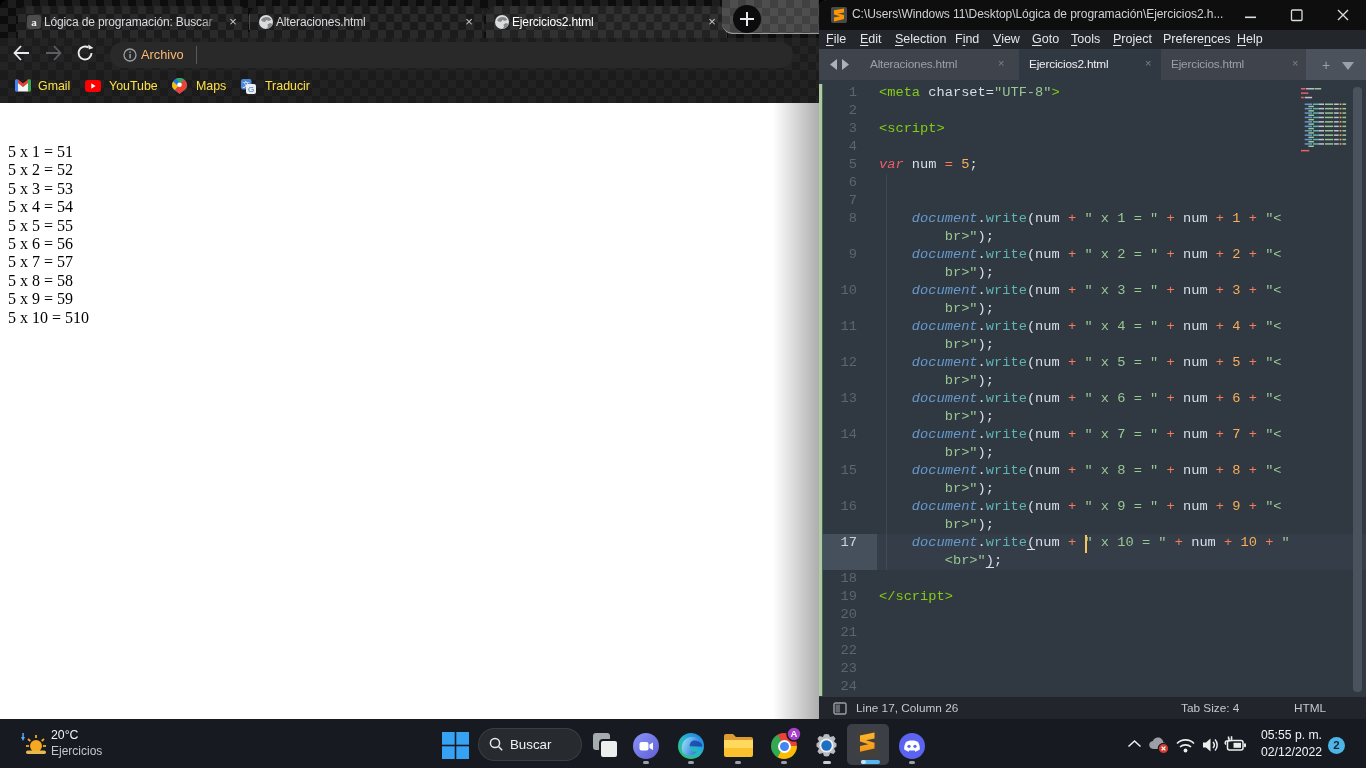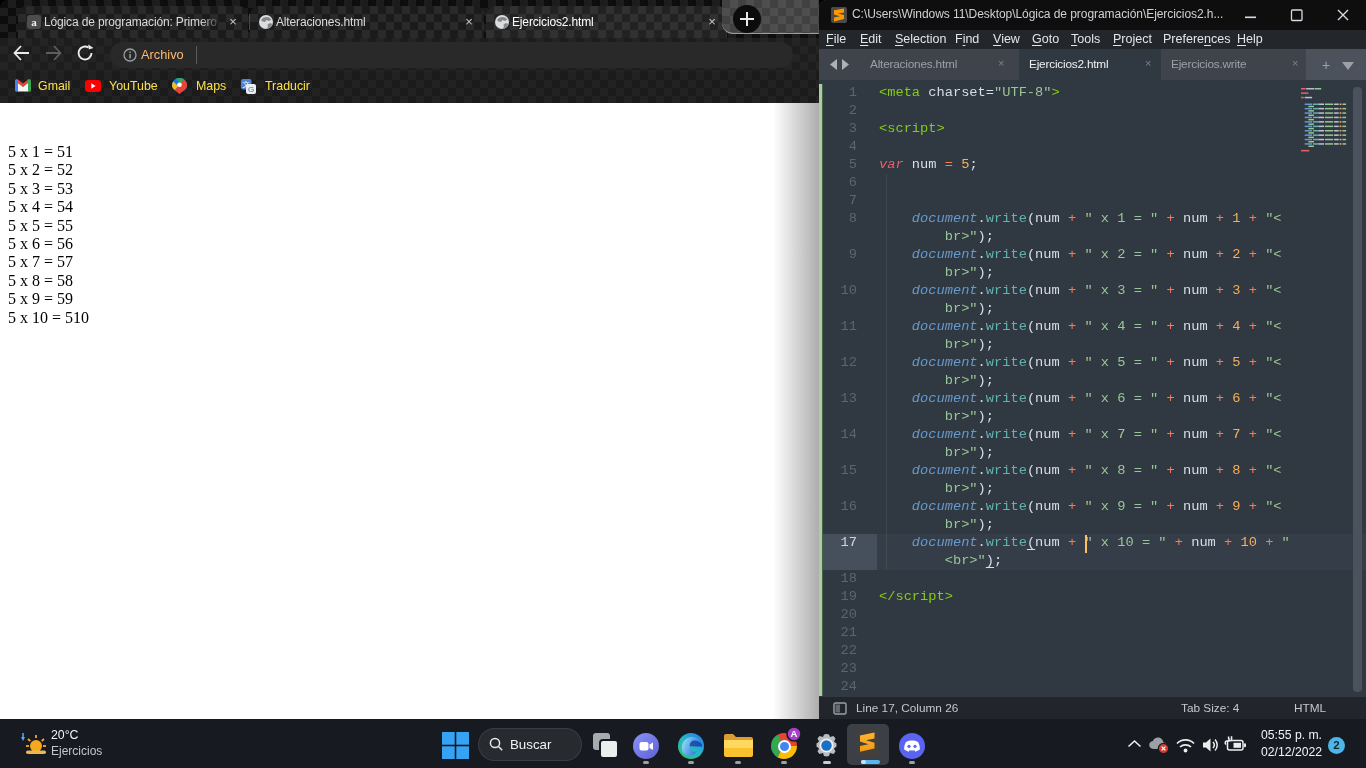--- a/index.html
+++ b/index.html
@@ -74,21 +74,21 @@
 </style></head>
 <body>
 
 <div id="browser">
   <div id="tabstrip" class="checker"></div>
   <div class="btab checker" style="left:18px;width:230px">
      <svg class="fav" viewBox="0 0 14 14">
         <rect x="0" y="0" width="14" height="14" rx="3" fill="#4d4d4d"></rect>
         <text x="7" y="11" font-size="11" font-weight="bold" fill="#f2f2f2" text-anchor="middle" font-family="Liberation Serif">a</text>
       </svg>
-     <div class="ttl" style="width:178px;-webkit-mask-image:linear-gradient(to right,#000 88%,transparent)">Lógica de programación: Primero</div>
+     <div class="ttl" style="width:178px;-webkit-mask-image:linear-gradient(to right,#000 88%,transparent)">Lógica de programación: Buscar</div>
      <div class="tx" style="right:8px">×</div>
   </div>
   <div class="tabsep" style="left:249px"></div>
   <div class="btab checker" style="left:250px;width:234px">
      <svg class="fav" viewBox="0 0 14 14">
         <circle cx="7" cy="7" r="7" fill="#dadcde"></circle>
         <path d="M2 5 A 6.5 6.5 0 0 1 12.4 4.4 L10 6 L7.5 5 L6 7 L3.5 6.5 Z M7 13.8 A 7 7 0 0 0 13.4 9 L 11 8 L 8.5 9.5 L 9 12 Z" fill="#85878a"></path>
       </svg>
      <div class="ttl">Alteraciones.html</div>
      <div class="tx" style="right:8px">×</div>
@@ -414,21 +414,21 @@
       </svg>
     <div class="stab" style="left:41px;width:159px">
       <div class="sttl" style="left:10px">Alteraciones.html</div>
       <div class="stx" style="left:138px">×</div>
     </div>
     <div class="stab sactive" style="left:200px;width:142px">
       <div class="sttl" style="left:10px">Ejercicios2.html</div>
       <div class="stx" style="left:126px">×</div>
     </div>
     <div class="stab" style="left:342px;width:145px">
-      <div class="sttl" style="left:10px">Ejercicios.write</div>
+      <div class="sttl" style="left:10px">Ejercicios.html</div>
       <div class="stx" style="left:131px">×</div>
     </div>
     <div class="stx" style="left:503px;top:8px;font-size:14px;color:#9ba0a7">+</div>
     <svg class="abs" style="left:523px;top:13px" width="12" height="8" viewBox="0 0 12 8">
         <path d="M0 0 L12 0 L6 8 Z" fill="#9ba0a7"></path>
       </svg>
   </div>
   <div id="sstatus">
     <svg class="abs" style="left:14px;top:4.5px" width="14" height="13" viewBox="0 0 14 13">
         <rect x="1" y="1" width="12" height="11" rx="1.5" stroke="#9aa0a7" stroke-width="1.4" fill="none"></rect>

